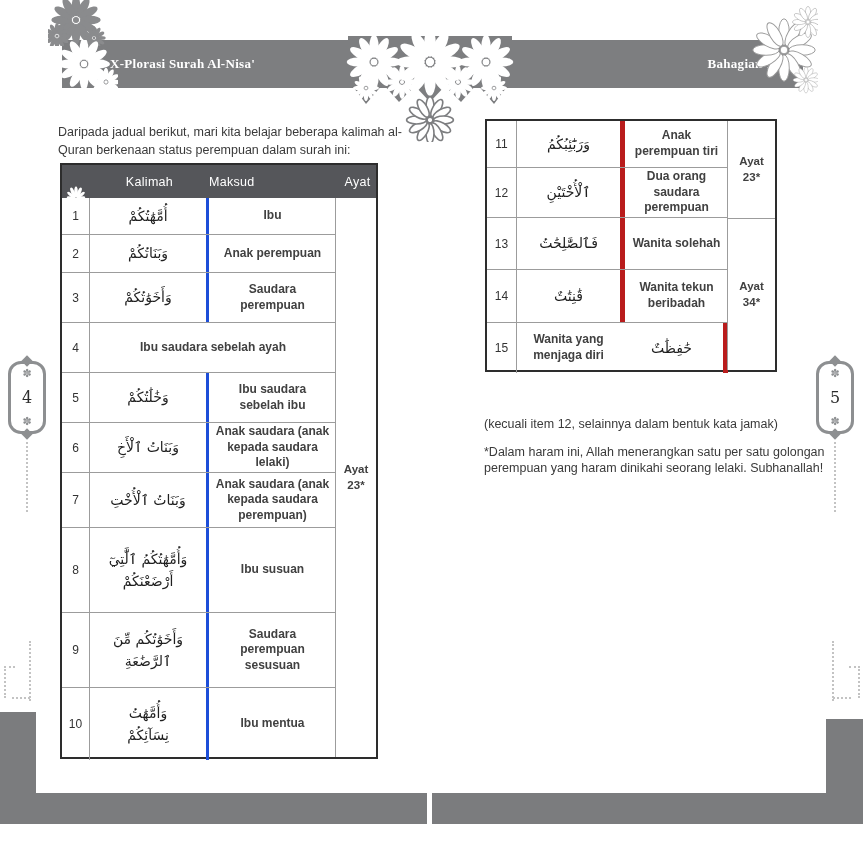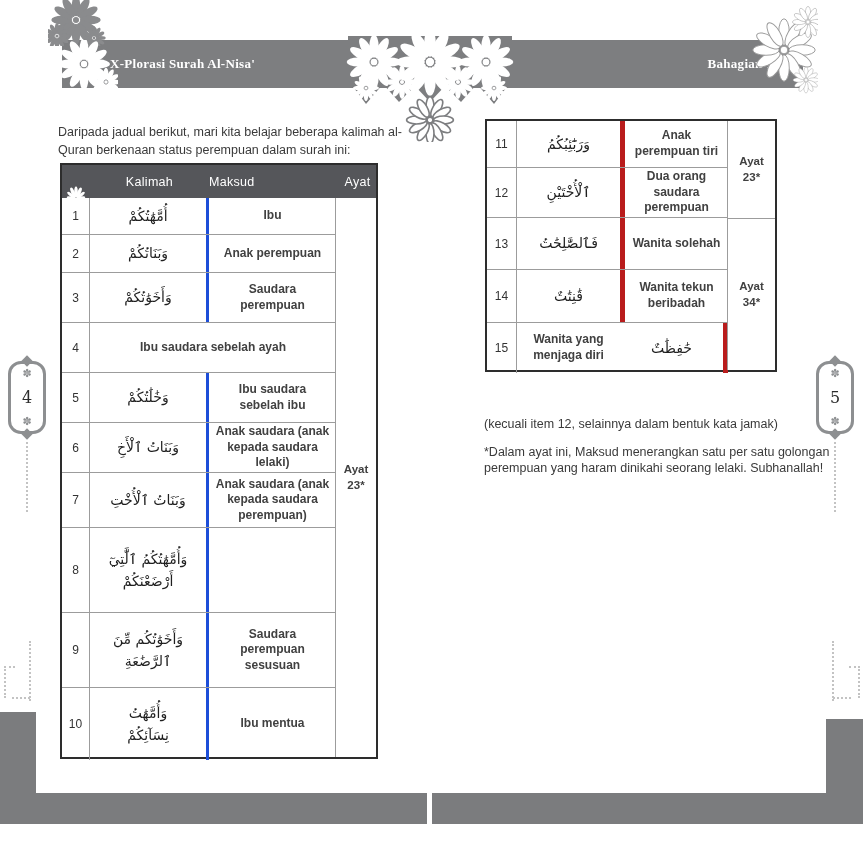--- a/index.html
+++ b/index.html
@@ -195,20 +195,21 @@
       </div>
       <div class="trow" style="height:55px">
         <div class="cell c-no">7</div>
         <div class="cell c-kal arabic">وَبَنَاتُ ٱلْأُخْتِ</div>
         <div class="cell c-mak">Anak saudara (anak kepada saudara perempuan)</div>
       </div>
       <div class="trow" style="height:85px">
         <div class="cell c-no">8</div>
         <div class="cell c-kal arabic">وَأُمَّهَٰتُكُمُ ٱلَّٰتِيٓ
 أَرْضَعْنَكُمْ</div>
+        <div class="cell c-mak">Ibu susuan</div>
       </div>
       <div class="trow" style="height:75px">
         <div class="cell c-no">9</div>
         <div class="cell c-kal arabic">وَأَخَوَٰتُكُم مِّنَ
 ٱلرَّضَٰعَةِ</div>
         <div class="cell c-mak">Saudara perempuan sesusuan</div>
       </div>
       <div class="trow" style="height:72px">
         <div class="cell c-no">10</div>
         <div class="cell c-kal arabic">وَأُمَّهَٰتُ
@@ -250,21 +251,21 @@
     </div>
     <div class="ayat-col2">
       <div class="ayat-box g1">Ayat
 23*</div>
       <div class="ayat-box g2">Ayat
 34*</div>
     </div>
   </div>
 
   <p class="note1">(kecuali item 12, selainnya dalam bentuk kata jamak)</p>
-  <p class="note2">*Dalam ayat ini, Maksud menerangkan satu per satu golongan perempuan yang haram dinikahi seorang lelaki. Subhanallah!</p>
+  <p class="note2">*Dalam haram ini, Allah menerangkan satu per satu golongan perempuan yang haram dinikahi seorang lelaki. Subhanallah!</p>
 
   <div class="medal medal-left">
     <span class="flo">✽</span>
     <span class="num">4</span>
     <span class="flo">✽</span>
   </div>
   <div class="medal medal-right">
     <span class="flo">✽</span>
     <span class="num">5</span>
     <span class="flo">✽</span>

